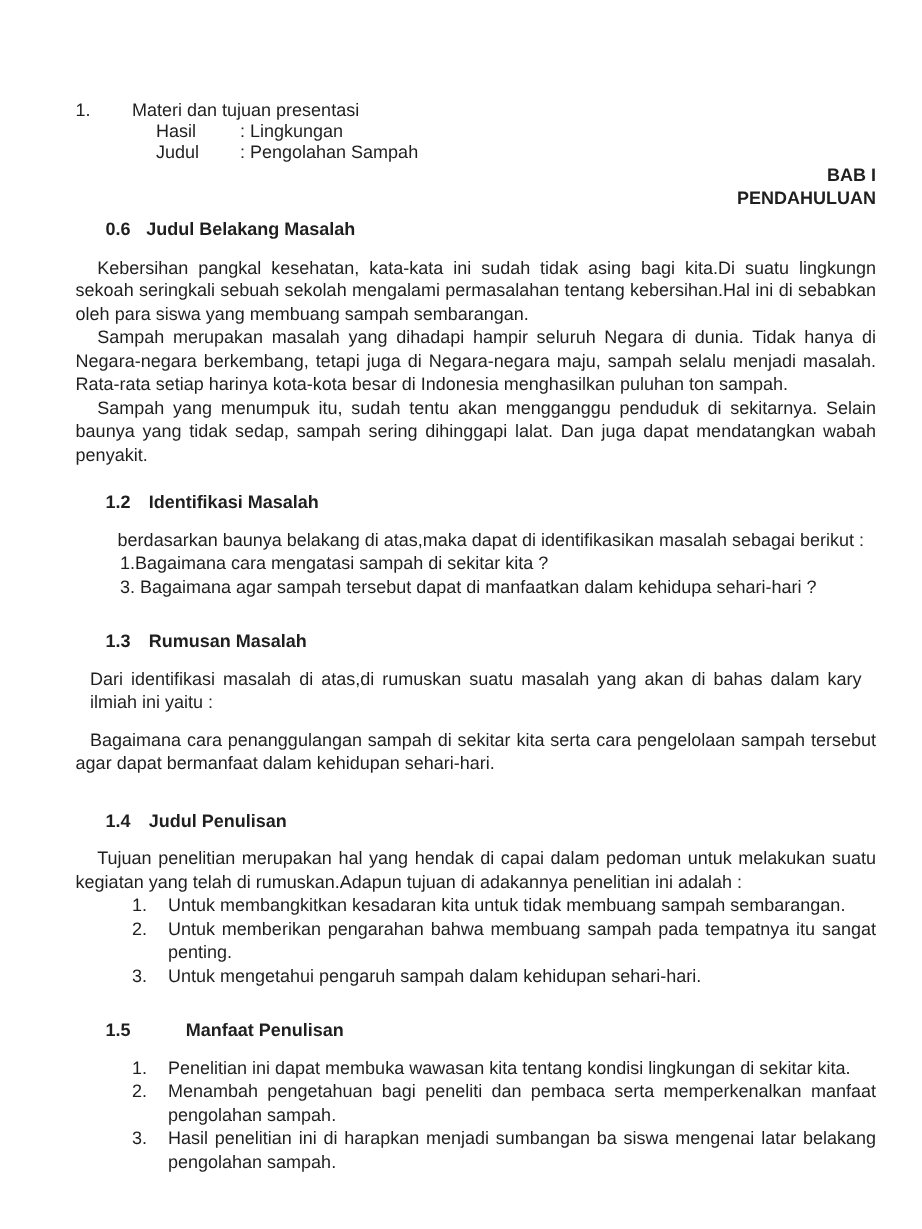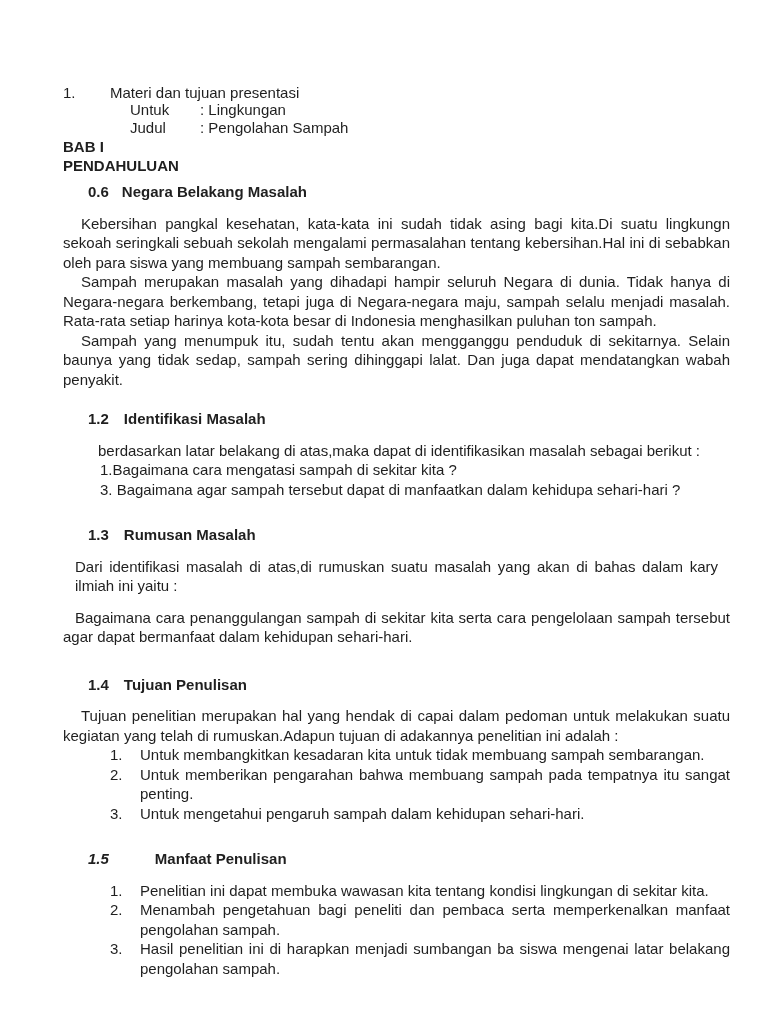--- a/index.html
+++ b/index.html
@@ -18,27 +18,27 @@
     padding: 84px 38px 0 63px;
     background: #ffffff;
   }
   
   .intro-row1 { display: flex; line-height: 1.15; }
   .intro-num { width: 47px; flex: 0 0 47px; }
   .intro-rows { margin-left: 67px; line-height: 1.15; }
   .intro-row { display: flex; }
   .intro-label { width: 70px; flex: 0 0 70px; }
   
-  .chapter { text-align: left; font-weight: bold; margin-top: 2px; line-height: 1.25; }
+  .chapter { text-align: right; font-weight: bold; margin-top: 2px; line-height: 1.25; }
   
   .sec-heading { font-weight: bold; margin-left: 25px; margin-bottom: 12px; }
   .sec-heading .num { display: inline-block; }
   .gap-sm .num { margin-right: 15px; }
   .gap-md .num { margin-right: 13px; }
-  .gap-lg .num { margin-right: 46px; font-style: italic; }
+  .gap-lg .num { margin-right: 46px; }
   .mt-1 { margin-top: 7px; }
   .mt-2 { margin-top: 20px; }
   .mt-3 { margin-top: 26px; }
   .mt-4 { margin-top: 28px; }
   
   .para {
     margin-left: 47px;
     text-align: justify;
     text-indent: 18px;
   }
@@ -57,58 +57,58 @@
 <body>
 
 <div class="page">
 
   <div class="intro-row1">
     <span class="intro-num">1.</span>
     <span>Materi  dan tujuan presentasi</span>
   </div>
   <div class="intro-rows">
     <div class="intro-row">
-      <span class="intro-label">Untuk</span>
+      <span class="intro-label">Hasil</span>
       <span>: Lingkungan</span>
     </div>
     <div class="intro-row">
       <span class="intro-label">Judul</span>
       <span>: Pengolahan Sampah</span>
     </div>
   </div>
 
   <div class="chapter">
     <div>BAB I</div>
     <div>PENDAHULUAN</div>
   </div>
 
   <div class="sec-heading gap-md mt-1">
-    <span class="num">0.6</span><span>Negara Belakang Masalah</span>
+    <span class="num">0.6</span><span>Judul Belakang Masalah</span>
   </div>
   <p class="para" style="margin:0">Kebersihan pangkal kesehatan, kata-kata ini sudah tidak asing  bagi kita.Di suatu lingkungn sekoah seringkali sebuah sekolah mengalami permasalahan tentang kebersihan.Hal ini di sebabkan oleh para siswa yang membuang sampah sembarangan.</p>
   <p class="para" style="margin:0">Sampah merupakan masalah yang dihadapi hampir seluruh Negara di dunia. Tidak hanya di Negara-negara berkembang, tetapi juga di Negara-negara maju, sampah selalu menjadi masalah. Rata-rata setiap harinya kota-kota besar di Indonesia menghasilkan puluhan ton sampah.</p>
   <p class="para" style="margin:0">Sampah yang menumpuk itu, sudah tentu akan mengganggu penduduk di sekitarnya. Selain baunya yang tidak sedap, sampah sering dihinggapi lalat. Dan juga dapat mendatangkan wabah penyakit.</p>
 
   <div class="sec-heading gap-sm mt-2">
     <span class="num">1.2</span><span>Identifikasi Masalah</span>
   </div>
-  <p class="lead-indent" style="margin:0">berdasarkan latar belakang di atas,maka dapat di identifikasikan masalah sebagai berikut :</p>
+  <p class="lead-indent" style="margin:0">berdasarkan baunya belakang di atas,maka dapat di identifikasikan masalah sebagai berikut :</p>
   <div class="plain-list">
     <div>1.Bagaimana cara mengatasi sampah di sekitar kita ?</div>
     <div>3. Bagaimana agar sampah tersebut dapat di manfaatkan dalam kehidupa sehari-hari ?</div>
   </div>
 
   <div class="sec-heading gap-sm mt-3">
     <span class="num">1.3</span><span>Rumusan Masalah</span>
   </div>
   <p class="para no-indent" style="margin:12px">Dari identifikasi masalah di atas,di rumuskan suatu masalah yang akan di bahas dalam kary ilmiah ini yaitu :</p>
   <p class="para small-indent" style="margin:0">Bagaimana cara penanggulangan sampah di sekitar kita serta cara pengelolaan sampah tersebut  agar dapat bermanfaat dalam kehidupan sehari-hari.</p>
 
   <div class="sec-heading gap-sm mt-4">
-    <span class="num">1.4</span><span>Tujuan Penulisan</span>
+    <span class="num">1.4</span><span>Judul Penulisan</span>
   </div>
   <p class="lead" style="margin:0">Tujuan penelitian merupakan hal yang hendak di capai dalam pedoman untuk melakukan suatu kegiatan yang telah di rumuskan.Adapun tujuan di adakannya penelitian ini adalah :</p>
   <div class="num-list">
     <div class="num-item">
       <span class="marker">1.</span>
       <span class="txt">Untuk membangkitkan kesadaran kita untuk tidak membuang sampah sembarangan.</span>
     </div>
     <div class="num-item">
       <span class="marker">2.</span>
       <span class="txt">Untuk memberikan pengarahan bahwa membuang sampah pada tempatnya itu sangat penting.</span>

